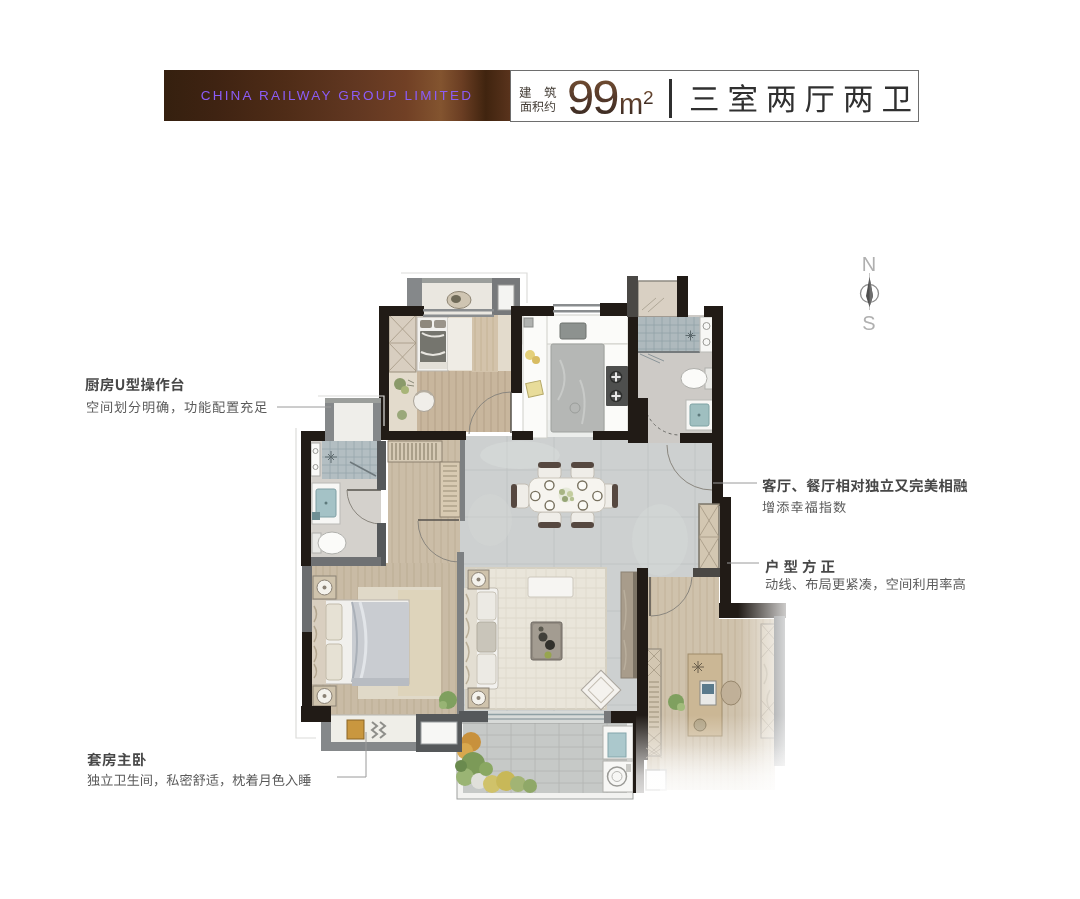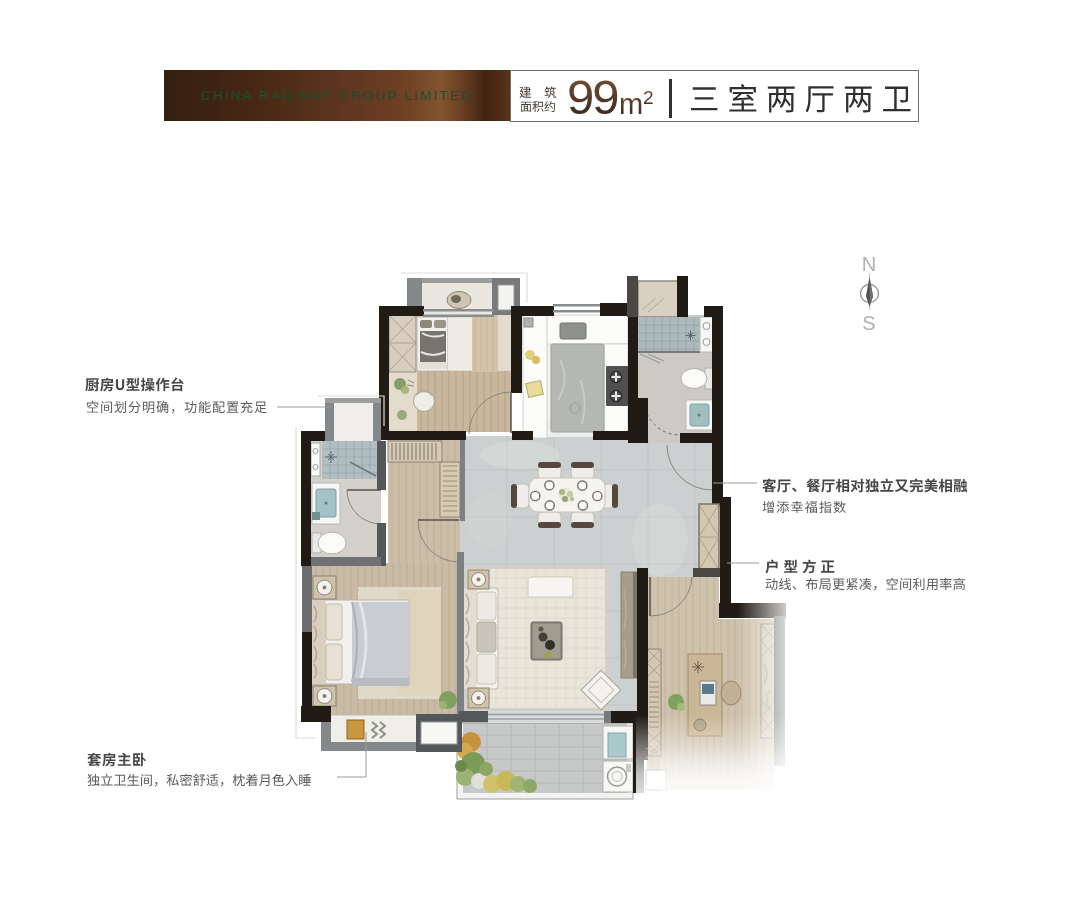--- a/index.html
+++ b/index.html
@@ -1,20 +1,20 @@
 <!DOCTYPE html>
 <html><head><meta charset="utf-8"><style>
 html,body{margin:0;padding:0;width:1080px;height:899px;background:#fff;overflow:hidden;}
 body{font-family:"Liberation Sans",sans-serif;position:relative;}
 .abs{position:absolute;}
 </style></head><body>
 
 <div class="abs" style="left:164px;top:70px;width:346px;height:51px;background:linear-gradient(90deg,#35200f 0%,#3f2312 15%,#4f2c17 35%,#613721 55%,#714025 70%,#83542f 80%,#6b3e23 86%,#40240f 93%,#59331c 100%);"></div>
 
-<div class="abs" style="left:164px;top:70px;width:346px;height:51px;line-height:51px;text-align:center;color:#14532d;font-size:13.5px;letter-spacing:2.2px;white-space:nowrap;">CHINA RAILWAY GROUP LIMITED</div>
+<div class="abs" style="left:164px;top:70px;width:346px;height:51px;line-height:51px;text-align:center;color:#8b5cf6;font-size:13.5px;letter-spacing:2.2px;white-space:nowrap;">CHINA RAILWAY GROUP LIMITED</div>
 
 <div class="abs" style="left:510px;top:70px;width:407px;height:50px;border:1.5px solid #6e6e6e;background:#fff;"></div>
 
 <svg class="abs" style="left:0;top:0;" width="1080" height="899" viewBox="0 0 1080 899">
 <defs>
       <linearGradient id="bronze" x1="0" y1="0" x2="0" y2="1">
         <stop offset="0" stop-color="#7d5534"></stop>
         <stop offset="0.55" stop-color="#53382a"></stop>
         <stop offset="1" stop-color="#302620"></stop>
       </linearGradient>

